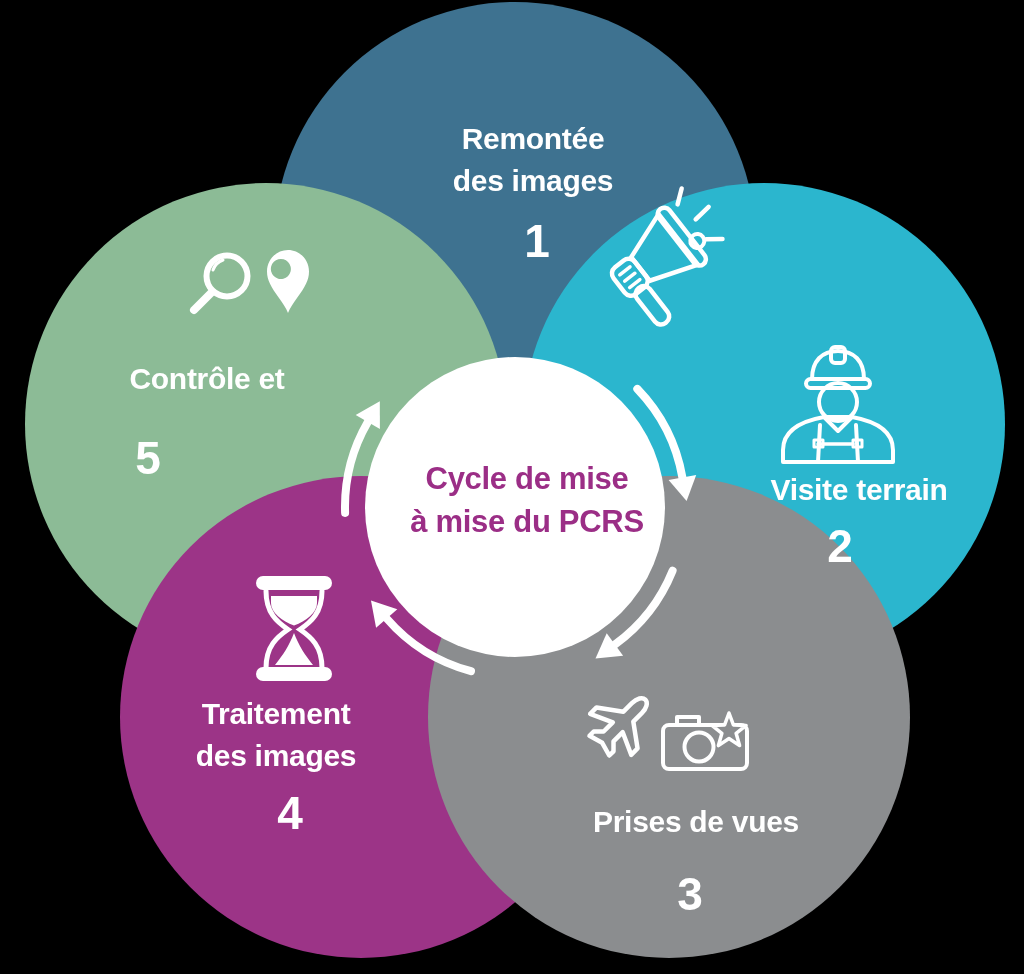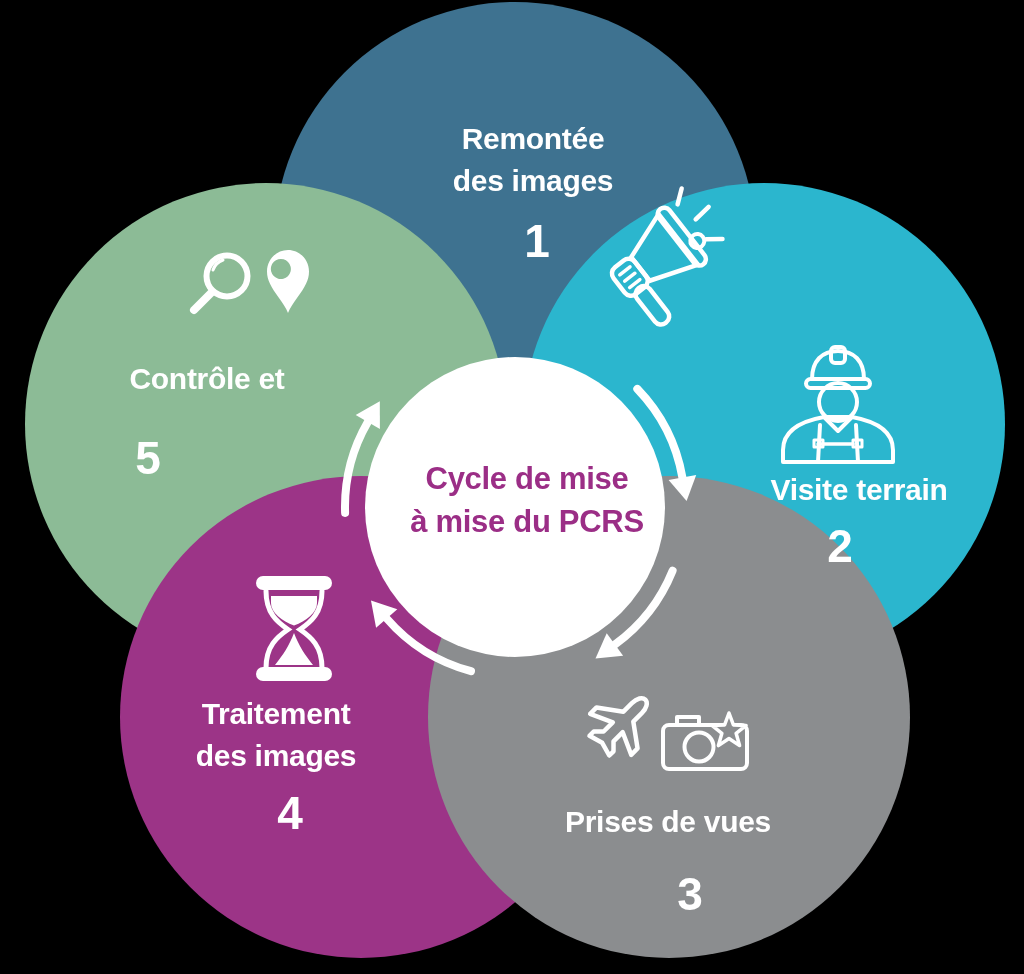--- a/index.html
+++ b/index.html
@@ -39,21 +39,21 @@
     <span>des images</span>
   </div>
   <div class="num" style="left:537px;top:241px;">1</div>
 
   <div class="lbl" style="left:837px;top:490px;margin-left:22px;">
     <span>Visite terrain</span>
 
   </div>
   <div class="num" style="left:840px;top:546px;">2</div>
 
-  <div class="lbl" style="left:668px;top:822px;">
+  <div class="lbl" style="left:696px;top:822px;">
     <span>Prises de vues</span>
   </div>
   <div class="num" style="left:690px;top:894px;">3</div>
 
   <div class="lbl" style="left:276px;top:735px;">
     <span>Traitement</span>
     <span>des images</span>
   </div>
   <div class="num" style="left:290px;top:813px;">4</div>
 

